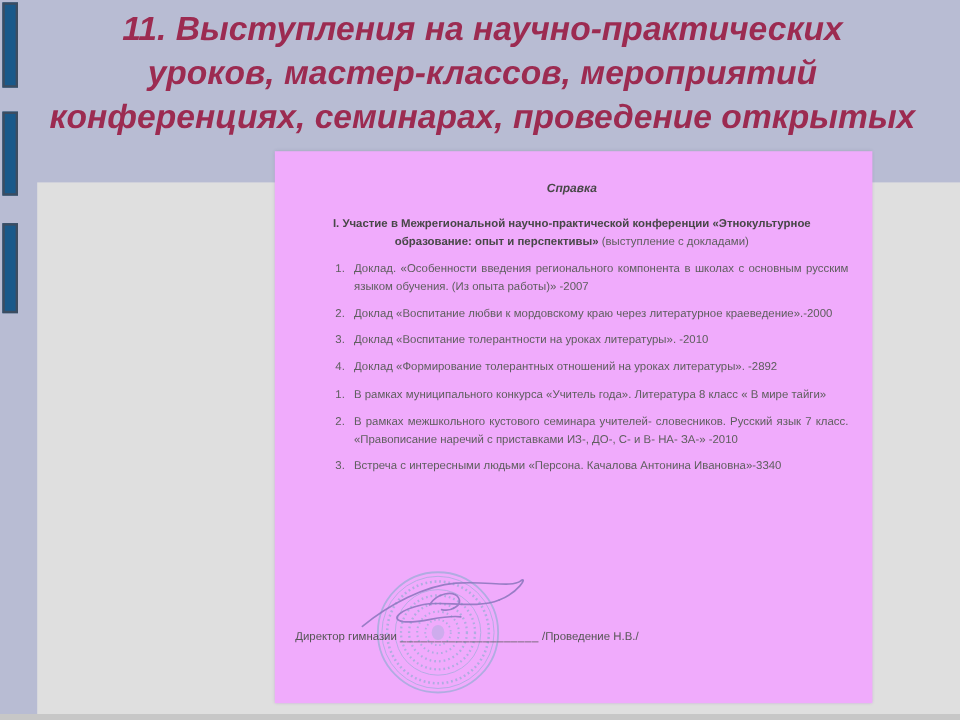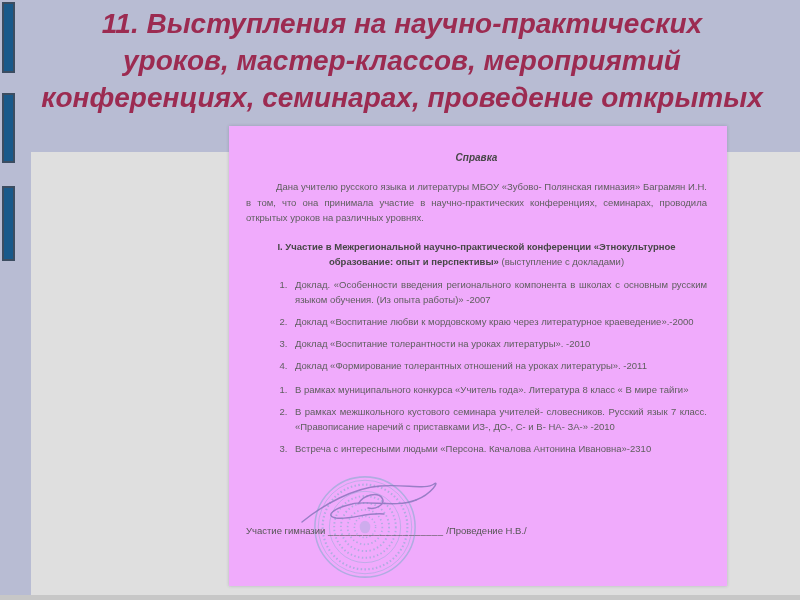--- a/index.html
+++ b/index.html
@@ -89,39 +89,38 @@
     <div>конференциях, семинарах, проведение открытых</div>
   </div>
 
   <div class="content-panel"></div>
 
   <div class="document">
     <div class="doc-inner">
 
       <div class="doc-heading">Справка</div>
 
-      <p class="intro">Дана учителю русского языка и литературы МБОУ «Зубово- Полянская гимназия» Баграмян И.Н. в том, что она принимала участие в научно-практических конференциях, семинарах, проводила открытых уроков на различных уровнях.</p>
 
       <p class="sec-title">
         <span>I. Участие в Межрегиональной научно-практической конференции «Этнокультурное образование: опыт и перспективы»</span>
         <span class="suffix">(выступление с докладами)</span>
       </p>
 
       <ol>
         <li>Доклад. «Особенности введения регионального компонента в школах с основным русским языком обучения. (Из опыта работы)» -2007</li>
         <li>Доклад «Воспитание любви к мордовскому краю через литературное краеведение».-2000</li>
         <li>Доклад «Воспитание толерантности на уроках литературы». -2010</li>
-        <li>Доклад «Формирование толерантных отношений на уроках литературы». -2011</li>
+        <li>Доклад «Формирование толерантных отношений на уроках литературы». -2892</li>
       </ol>
 
 
       <ol>
         <li>В рамках муниципального конкурса «Учитель года». Литература 8 класс « В мире тайги»</li>
         <li>В рамках межшкольного кустового семинара учителей- словесников. Русский язык 7 класс. «Правописание наречий с приставками ИЗ-, ДО-, С- и В- НА- ЗА-» -2010</li>
-        <li>Встреча с интересными людьми «Персона. Качалова Антонина Ивановна»-2310</li>
+        <li>Встреча с интересными людьми «Персона. Качалова Антонина Ивановна»-3340</li>
       </ol>
 
     </div>
 
     <svg class="stamp" viewBox="0 0 110 110">
       <g fill="none" stroke="#9cadd9">
         <circle cx="55" cy="55" r="52" stroke-width="1.6"></circle>
         <circle cx="55" cy="55" r="48.5" stroke-width="0.8"></circle>
         <circle cx="55" cy="55" r="44" stroke-width="2.2" stroke-dasharray="1.6 2.4"></circle>
         <circle cx="55" cy="55" r="37" stroke-width="0.8"></circle>
@@ -135,21 +134,21 @@
 
     <svg class="scribble" viewBox="0 0 200 80">
       <g fill="none" stroke="#8a76bd" stroke-width="1.4" stroke-linecap="round">
         <path d="M18 52 C 40 34, 70 18, 96 16 C 122 14, 142 20, 150 14 C 156 10, 148 24, 132 30"></path>
         <path d="M132 30 C 112 38, 84 30, 68 34 C 50 38, 40 46, 52 48 C 66 50, 84 42, 100 44"></path>
         <path d="M74 34 C 80 24, 94 22, 98 28 C 102 34, 92 40, 84 38"></path>
       </g>
     </svg>
 
     <div class="sig-line">
-      <span>Участие гимназии</span>
+      <span>Директор гимназии</span>
       <span class="blank">____________________</span>
       <span>/Проведение Н.В./</span>
     </div>
   </div>
 
   <div class="bottom-strip"></div>
 
 </div>
 
 </body></html>

